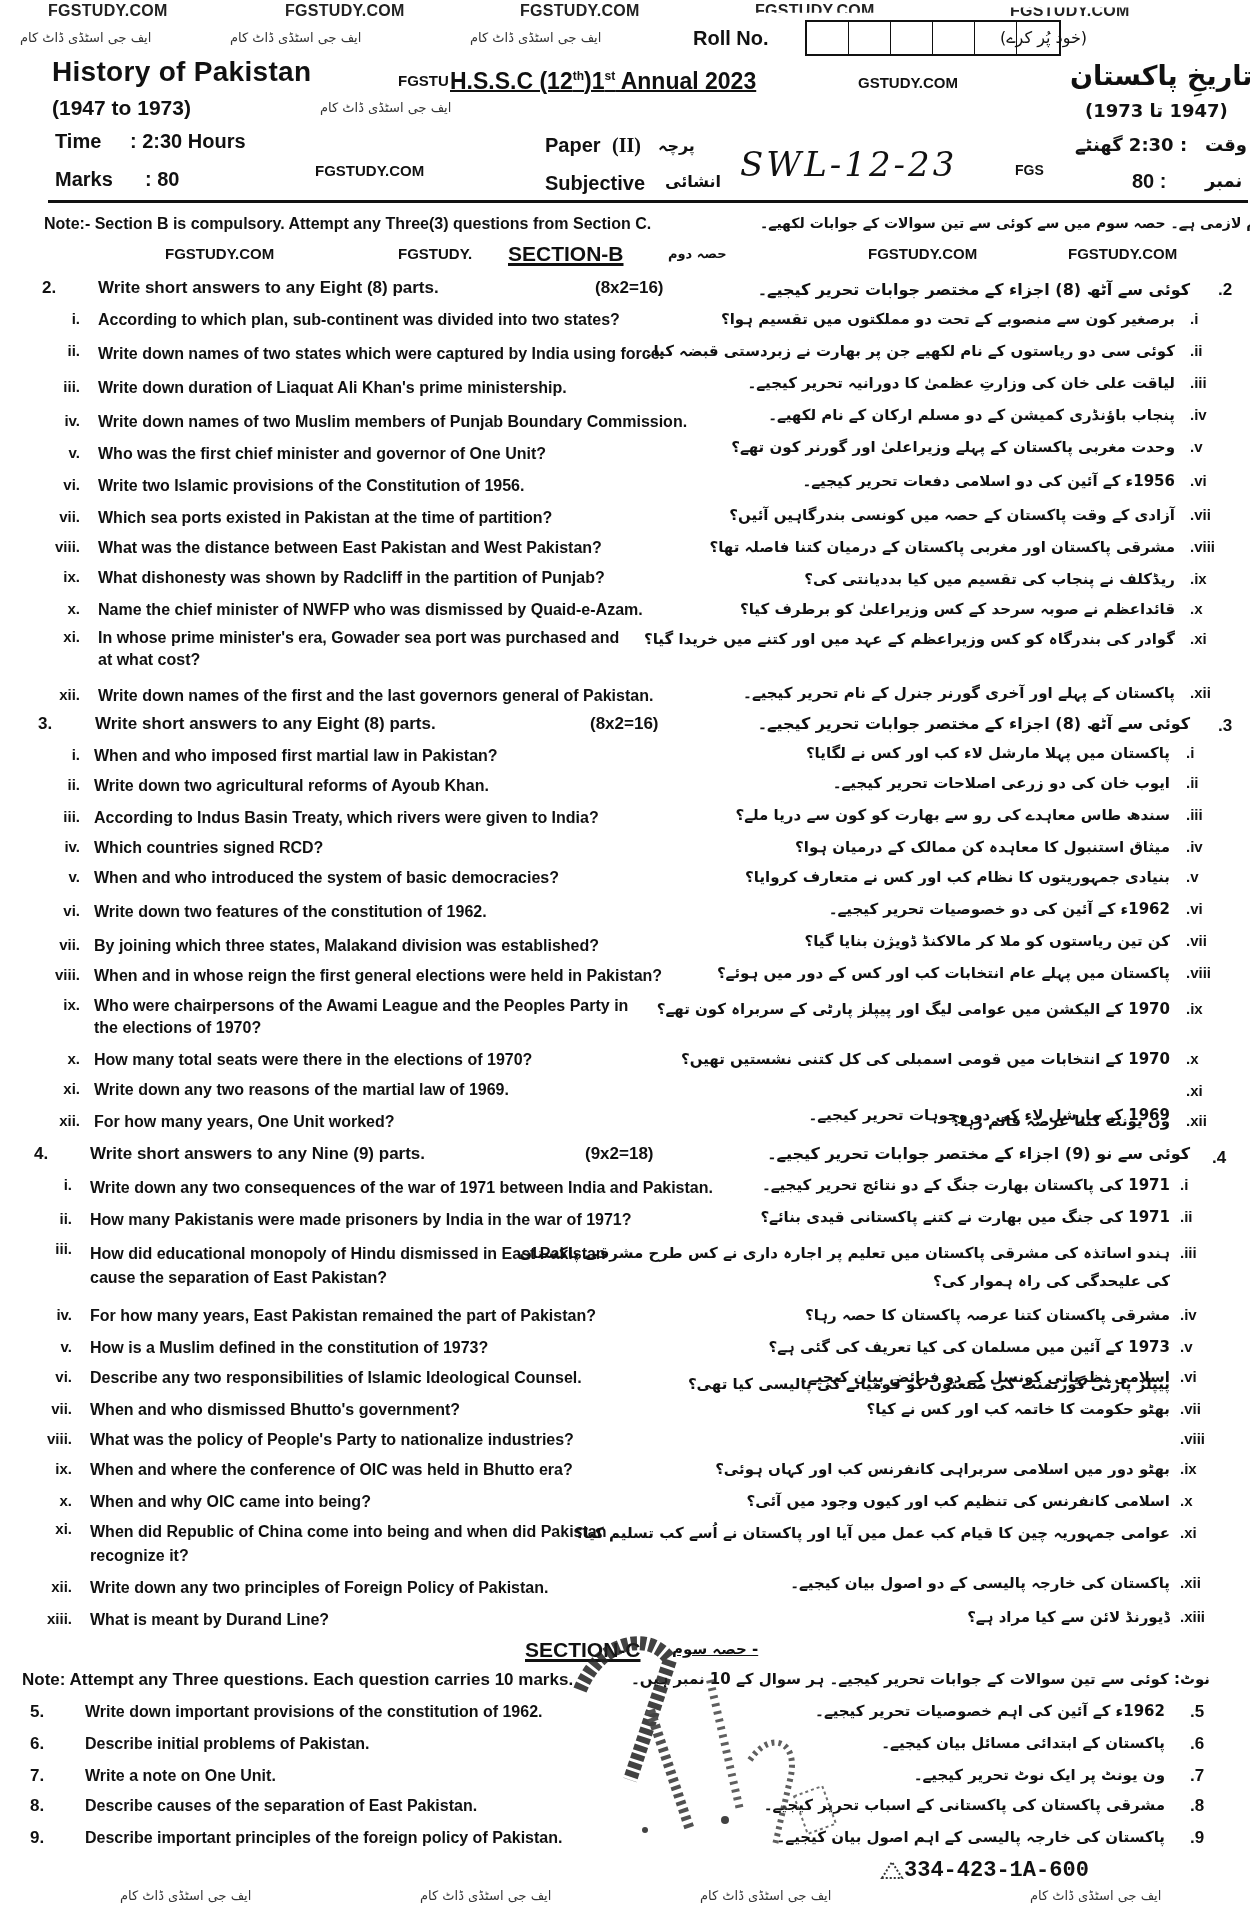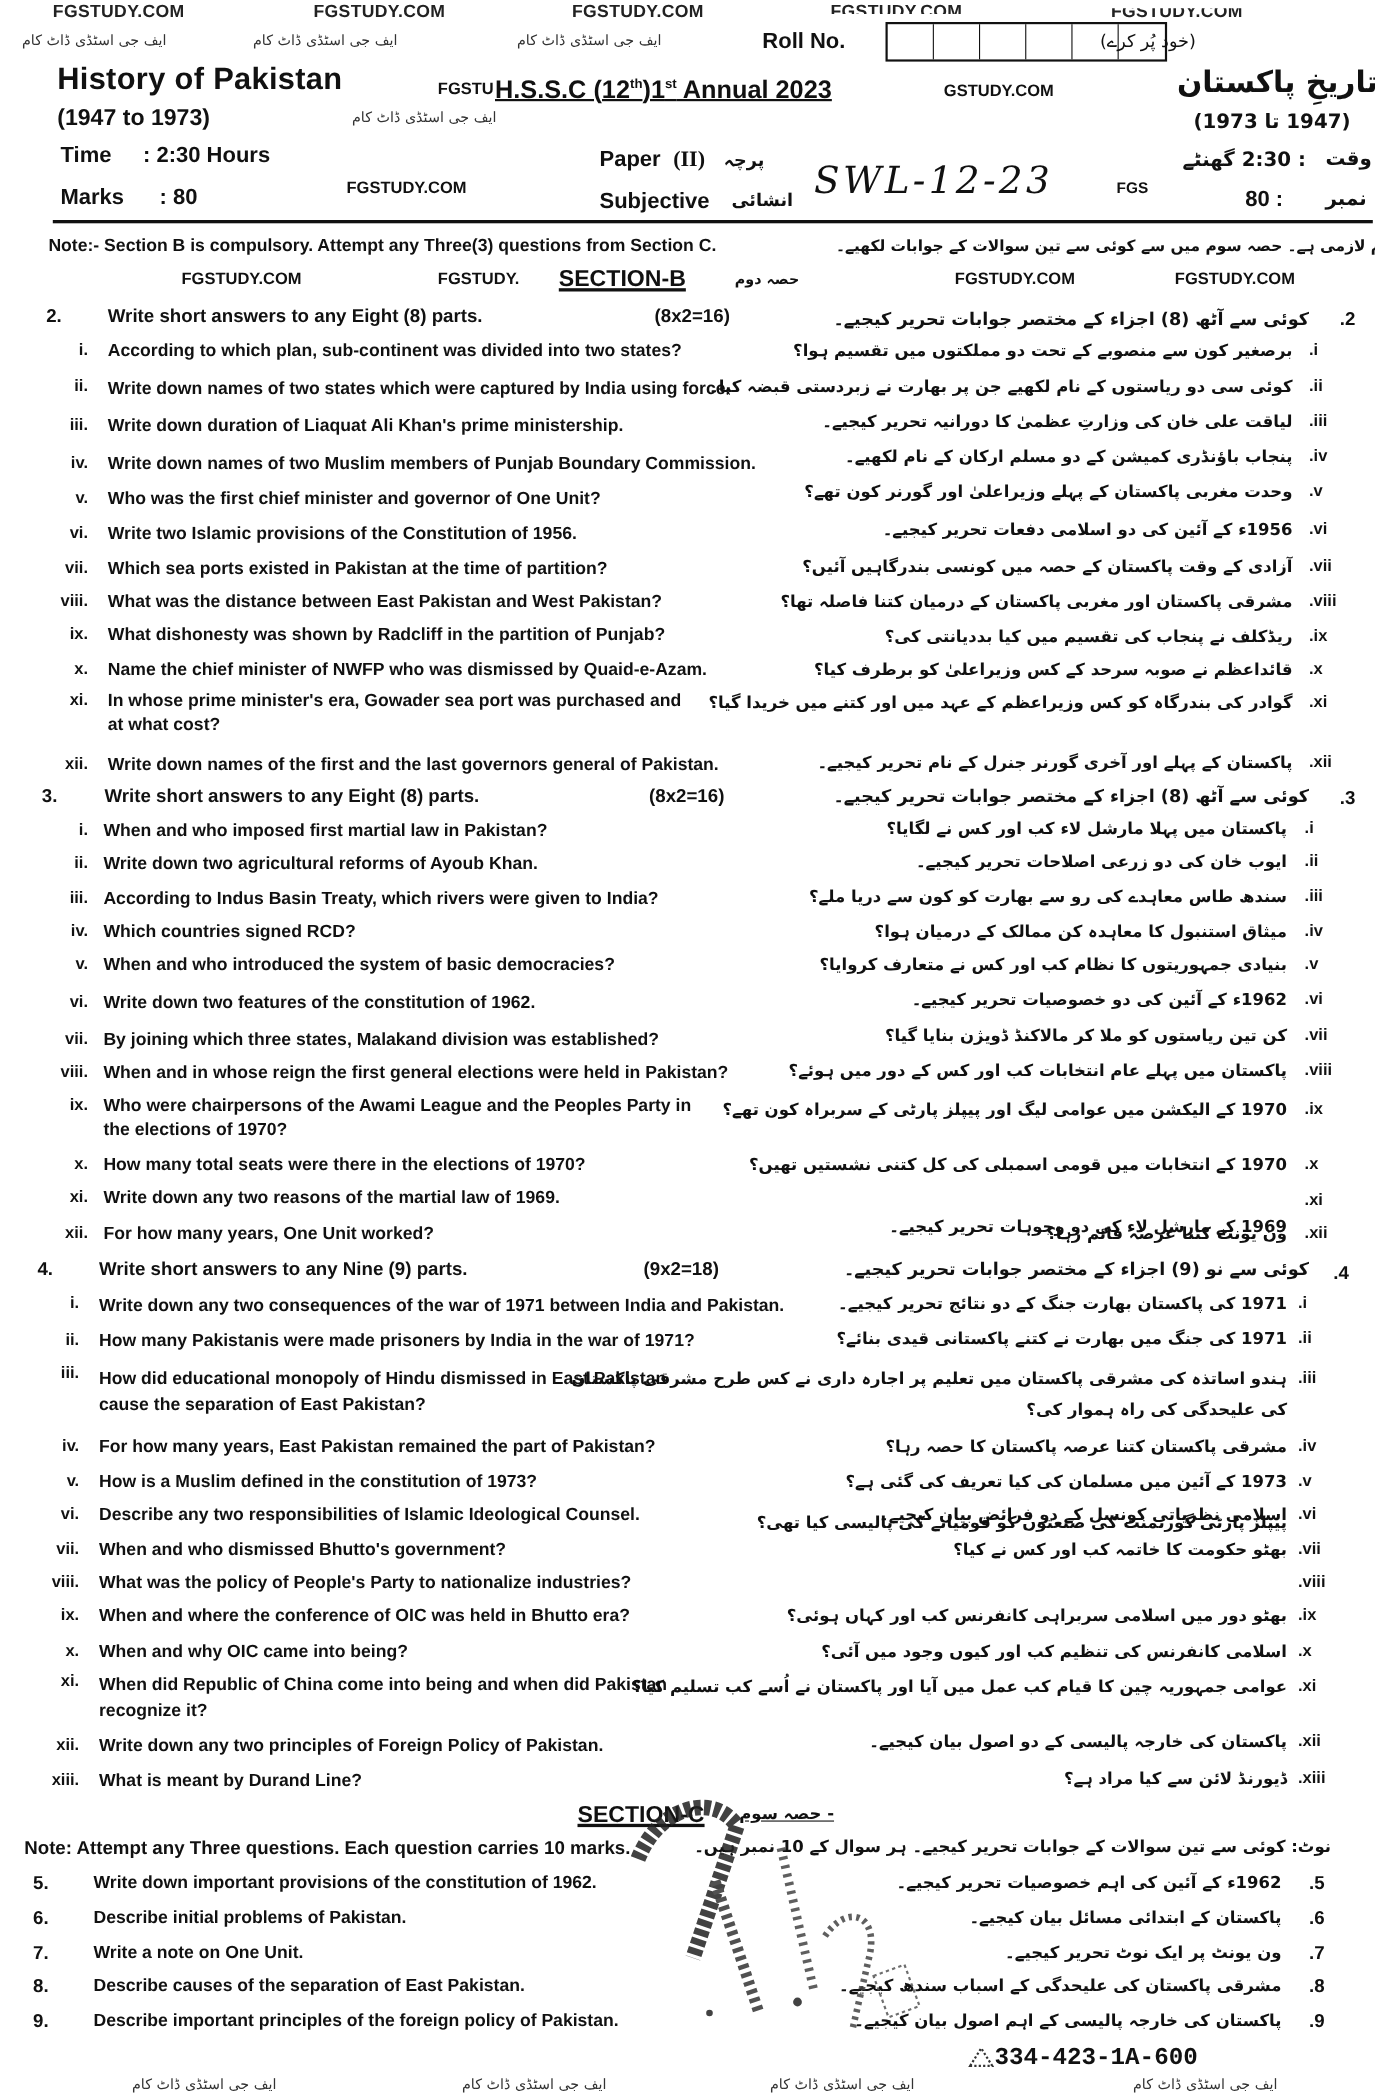--- a/index.html
+++ b/index.html
@@ -330,21 +330,21 @@
   <div class="abs urdu urdu-q" style="right:85px;top:1734px;">پاکستان کے ابتدائی مسائل بیان کیجیے۔</div>
   <div class="abs qnum" style="left:1190px;top:1734px;">.6</div>
 
   <div class="abs qnum" style="left:30px;top:1766px;">7.</div>
   <div class="abs part" style="left:85px;top:1766px;">Write a note on One Unit.</div>
   <div class="abs urdu urdu-q" style="right:85px;top:1766px;">ون یونٹ پر ایک نوٹ تحریر کیجیے۔</div>
   <div class="abs qnum" style="left:1190px;top:1766px;">.7</div>
 
   <div class="abs qnum" style="left:30px;top:1796px;">8.</div>
   <div class="abs part" style="left:85px;top:1796px;">Describe causes of the separation of East Pakistan.</div>
-  <div class="abs urdu urdu-q" style="right:85px;top:1796px;">مشرقی پاکستان کی علیحدگی کے اسباب سندھ کیجیے۔</div>
+  <div class="abs urdu urdu-q" style="right:85px;top:1796px;">مشرقی پاکستان کی پاکستانی کے اسباب تحریر کیجیے۔</div>
   <div class="abs qnum" style="left:1190px;top:1796px;">.8</div>
 
   <div class="abs qnum" style="left:30px;top:1828px;">9.</div>
   <div class="abs part" style="left:85px;top:1828px;">Describe important principles of the foreign policy of Pakistan.</div>
   <div class="abs urdu urdu-q" style="right:85px;top:1828px;">پاکستان کی خارجہ پالیسی کے اہم اصول بیان کیجیے۔</div>
   <div class="abs qnum" style="left:1190px;top:1828px;">.9</div>
 </div>
 
 <svg class="stamp" viewBox="0 0 300 240">
   <path d="M20 60 C 40 10, 90 0, 110 30 L 70 150" fill="none" stroke="#222" stroke-width="14" stroke-dasharray="6 3"></path>

